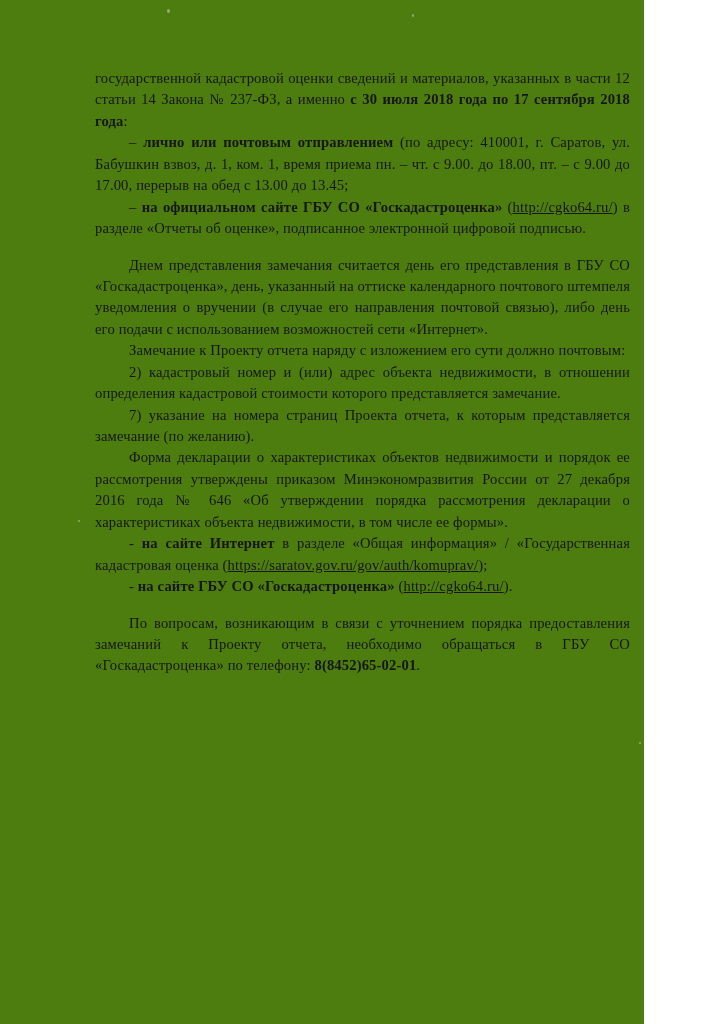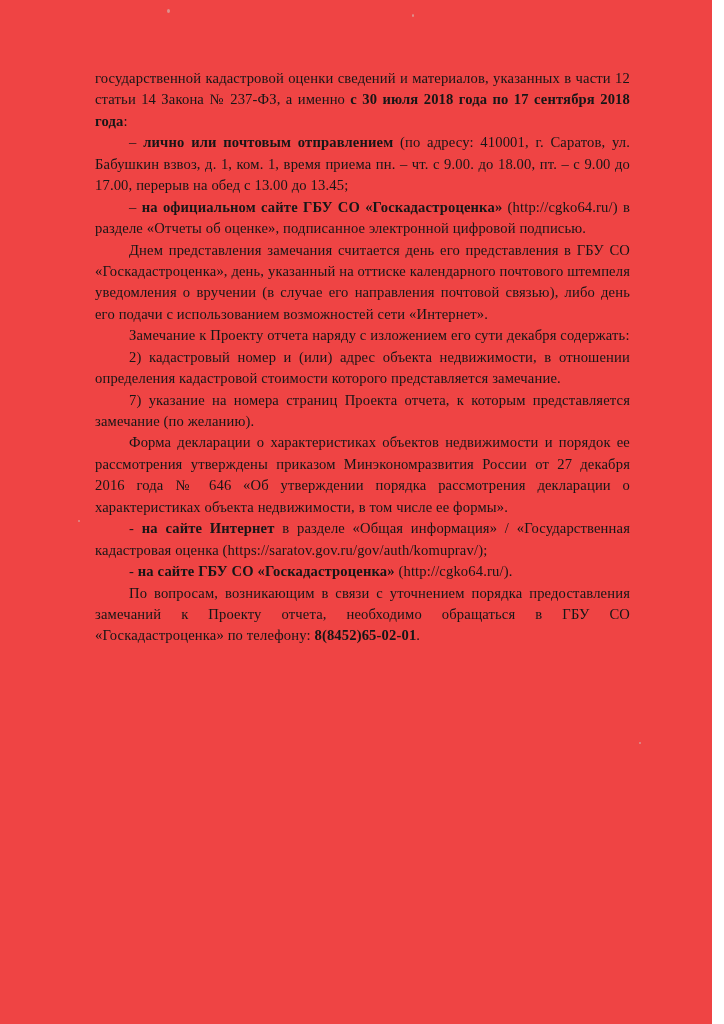--- a/index.html
+++ b/index.html
@@ -12,23 +12,23 @@
     height: 1024px;
     font-family: "Liberation Serif", "DejaVu Serif", serif;
     color: #161616;
     position: relative;
     overflow: hidden;
   }
   .page {
     position: absolute;
     left: 0;
     top: 0;
-    width: 712px;
+    width: 644px;
     height: 1024px;
-    background: #ef4444;
+    background: #4d7c0f;
   }
   .speck {
     position: absolute;
     background: #cfcfc8;
     border-radius: 50%;
     opacity: 0.55;
   }
   .content {
     position: absolute;
     left: 95px;
@@ -40,44 +40,46 @@
     text-justify: inter-word;
   }
   p {
     margin: 0;
     text-indent: 0;
   }
   p.ind {
     text-indent: 34px;
   }
   p.gap {
+    margin-top: 15px;
   }
   .b { font-weight: bold; }
   .link {
+    text-decoration: underline;
     color: #161616;
   }
   
   .content { letter-spacing: 0.01em; }
 </style>
 </head>
 <body>
 
 <div class="page">
 
   <div class="speck" style="left:167px; top:9px; width:3px; height:4px;"></div>
   <div class="speck" style="left:412px; top:14px; width:2px; height:3px;"></div>
   <div class="speck" style="left:639px; top:742px; width:2px; height:2px;"></div>
   <div class="speck" style="left:78px; top:520px; width:2px; height:2px;"></div>
 
   <div class="content" id="doc-body">
       <p class=""><span>государственной кадастровой оценки сведений и материалов, указанных в части 12 статьи 14 Закона № 237-ФЗ, а именно </span><span class="b">с 30 июля 2018 года по 17 сентября 2018 года</span><span>:</span></p>
       <p class="ind "><span>– </span><span class="b">лично или почтовым отправлением</span><span> (по адресу: 410001, г. Саратов, ул. Бабушкин взвоз, д. 1, ком. 1, время приема пн. – чт. с 9.00. до 18.00, пт. – с 9.00 до 17.00, перерыв на обед с 13.00 до 13.45;</span></p>
       <p class="ind "><span>– </span><span class="b">на официальном сайте ГБУ СО «Госкадастроценка»</span><span> (</span><span class="link">http://cgko64.ru/</span><span>) в разделе «Отчеты об оценке», подписанное электронной цифровой подписью.</span></p>
       <p class="ind gap"><span>Днем представления замечания считается день его представления в ГБУ СО «Госкадастроценка», день, указанный на оттиске календарного почтового штемпеля уведомления о вручении (в случае его направления почтовой связью), либо день его подачи с использованием возможностей сети «Интернет».</span></p>
-      <p class="ind "><span>Замечание к Проекту отчета наряду с изложением его сути декабря содержать:</span></p>
+      <p class="ind "><span>Замечание к Проекту отчета наряду с изложением его сути должно почтовым:</span></p>
       <p class="ind "><span>2) кадастровый номер и (или) адрес объекта недвижимости, в отношении определения кадастровой стоимости которого представляется замечание.</span></p>
       <p class="ind "><span>7) указание на номера страниц Проекта отчета, к которым представляется замечание (по желанию).</span></p>
       <p class="ind "><span>Форма декларации о характеристиках объектов недвижимости и порядок ее рассмотрения утверждены приказом Минэкономразвития России от 27 декабря 2016 года № 646 «Об утверждении порядка рассмотрения декларации о характеристиках объекта недвижимости, в том числе ее формы».</span></p>
       <p class="ind "><span>- </span><span class="b">на сайте Интернет</span><span> в разделе «Общая информация» / «Государственная кадастровая оценка (</span><span class="link">https://saratov.gov.ru/gov/auth/komuprav/</span><span>);</span></p>
       <p class="ind "><span>- </span><span class="b">на сайте ГБУ СО «Госкадастроценка»</span><span> (</span><span class="link">http://cgko64.ru/</span><span>).</span></p>
       <p class="ind gap"><span>По вопросам, возникающим в связи с уточнением порядка предоставления замечаний к Проекту отчета, необходимо обращаться в ГБУ СО «Госкадастроценка» по телефону: </span><span class="b">8(8452)65-02-01</span><span>.</span></p>
     </div>
 
 </div>
 

